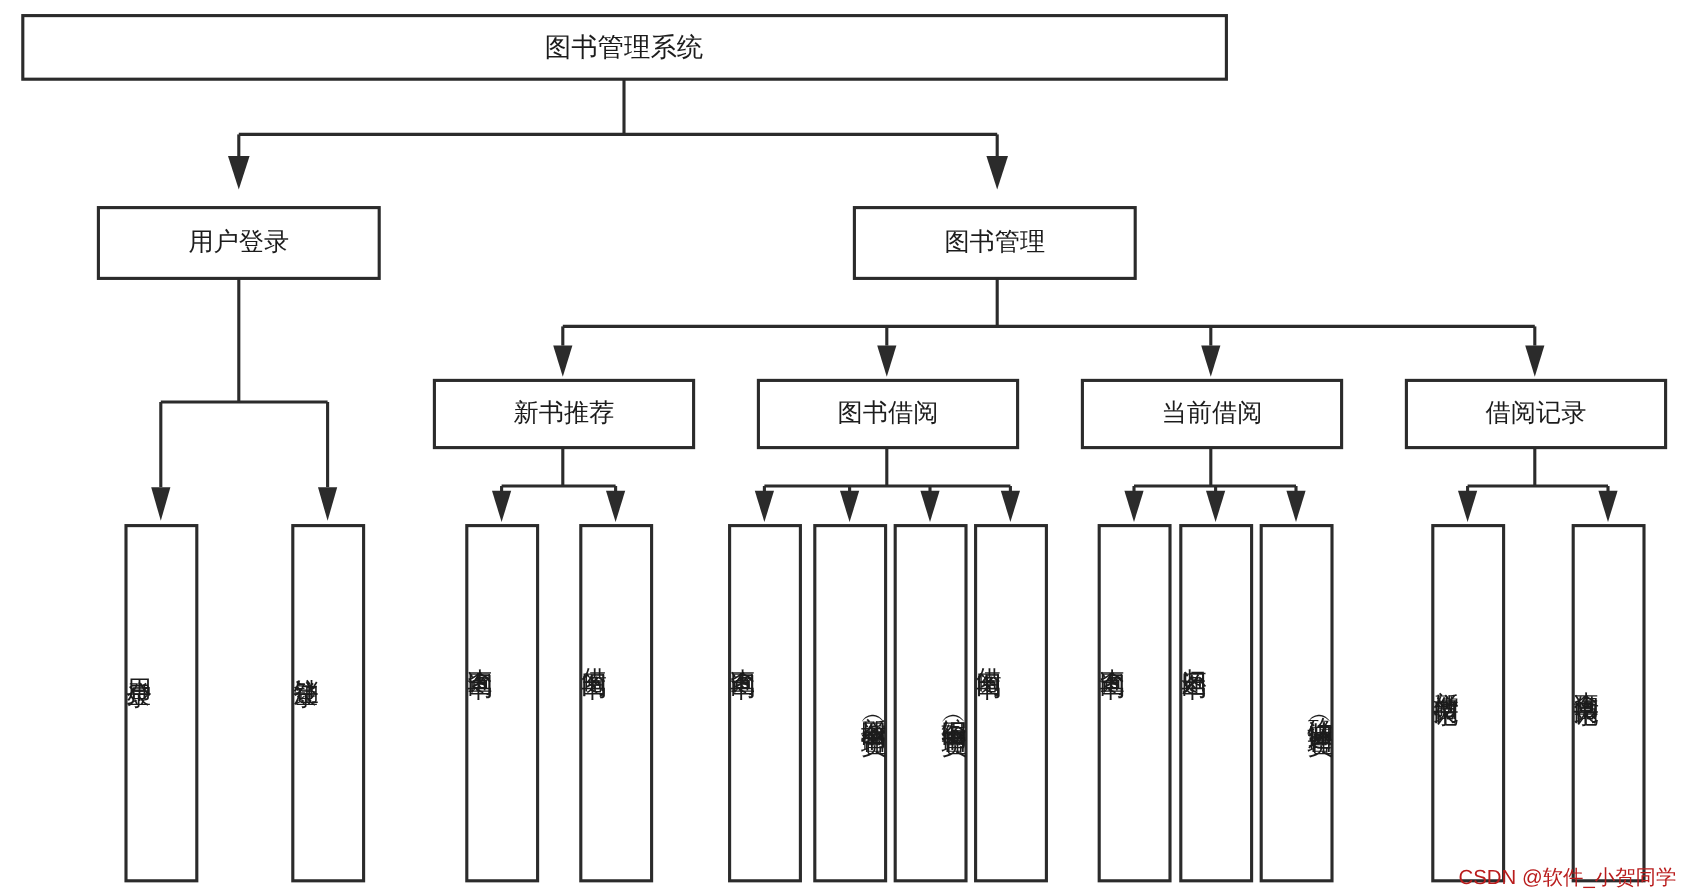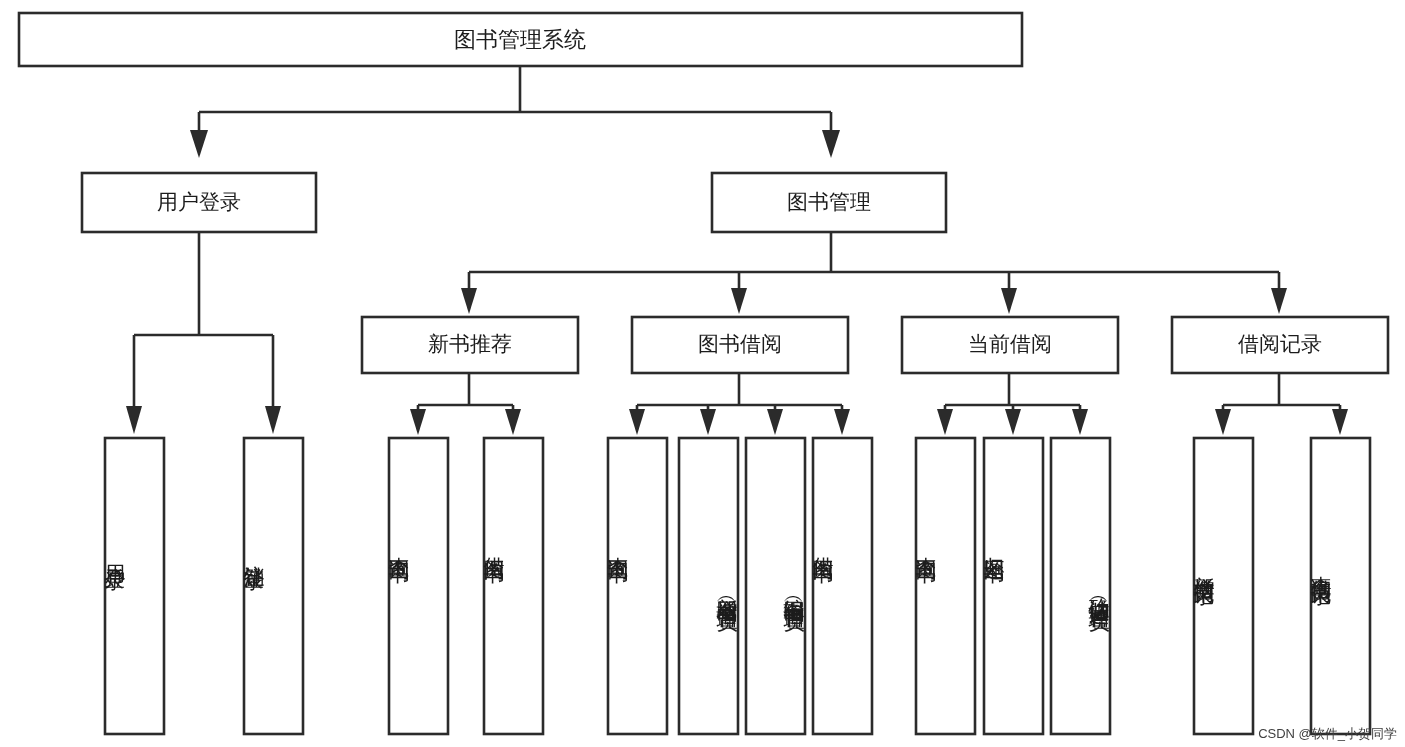--- a/index.html
+++ b/index.html
@@ -69,22 +69,22 @@
     white-space: nowrap;
     text-align: center;
     pointer-events: none;
     user-select: none;
   }
   #watermark {
     position: absolute;
     right: 8px;
     bottom: 4px;
     font-family: "Liberation Sans", "DejaVu Sans", sans-serif;
-    font-size: 13px;
-    color: #404040;
+    font-size: 17px;
+    color: #b91c1c;
     white-space: nowrap;
     user-select: none;
   }
 </style>
 </head>
 <body>
 
 <div id="diagram-root">
 
   <svg id="flowchart" viewBox="0 0 1405 747">

